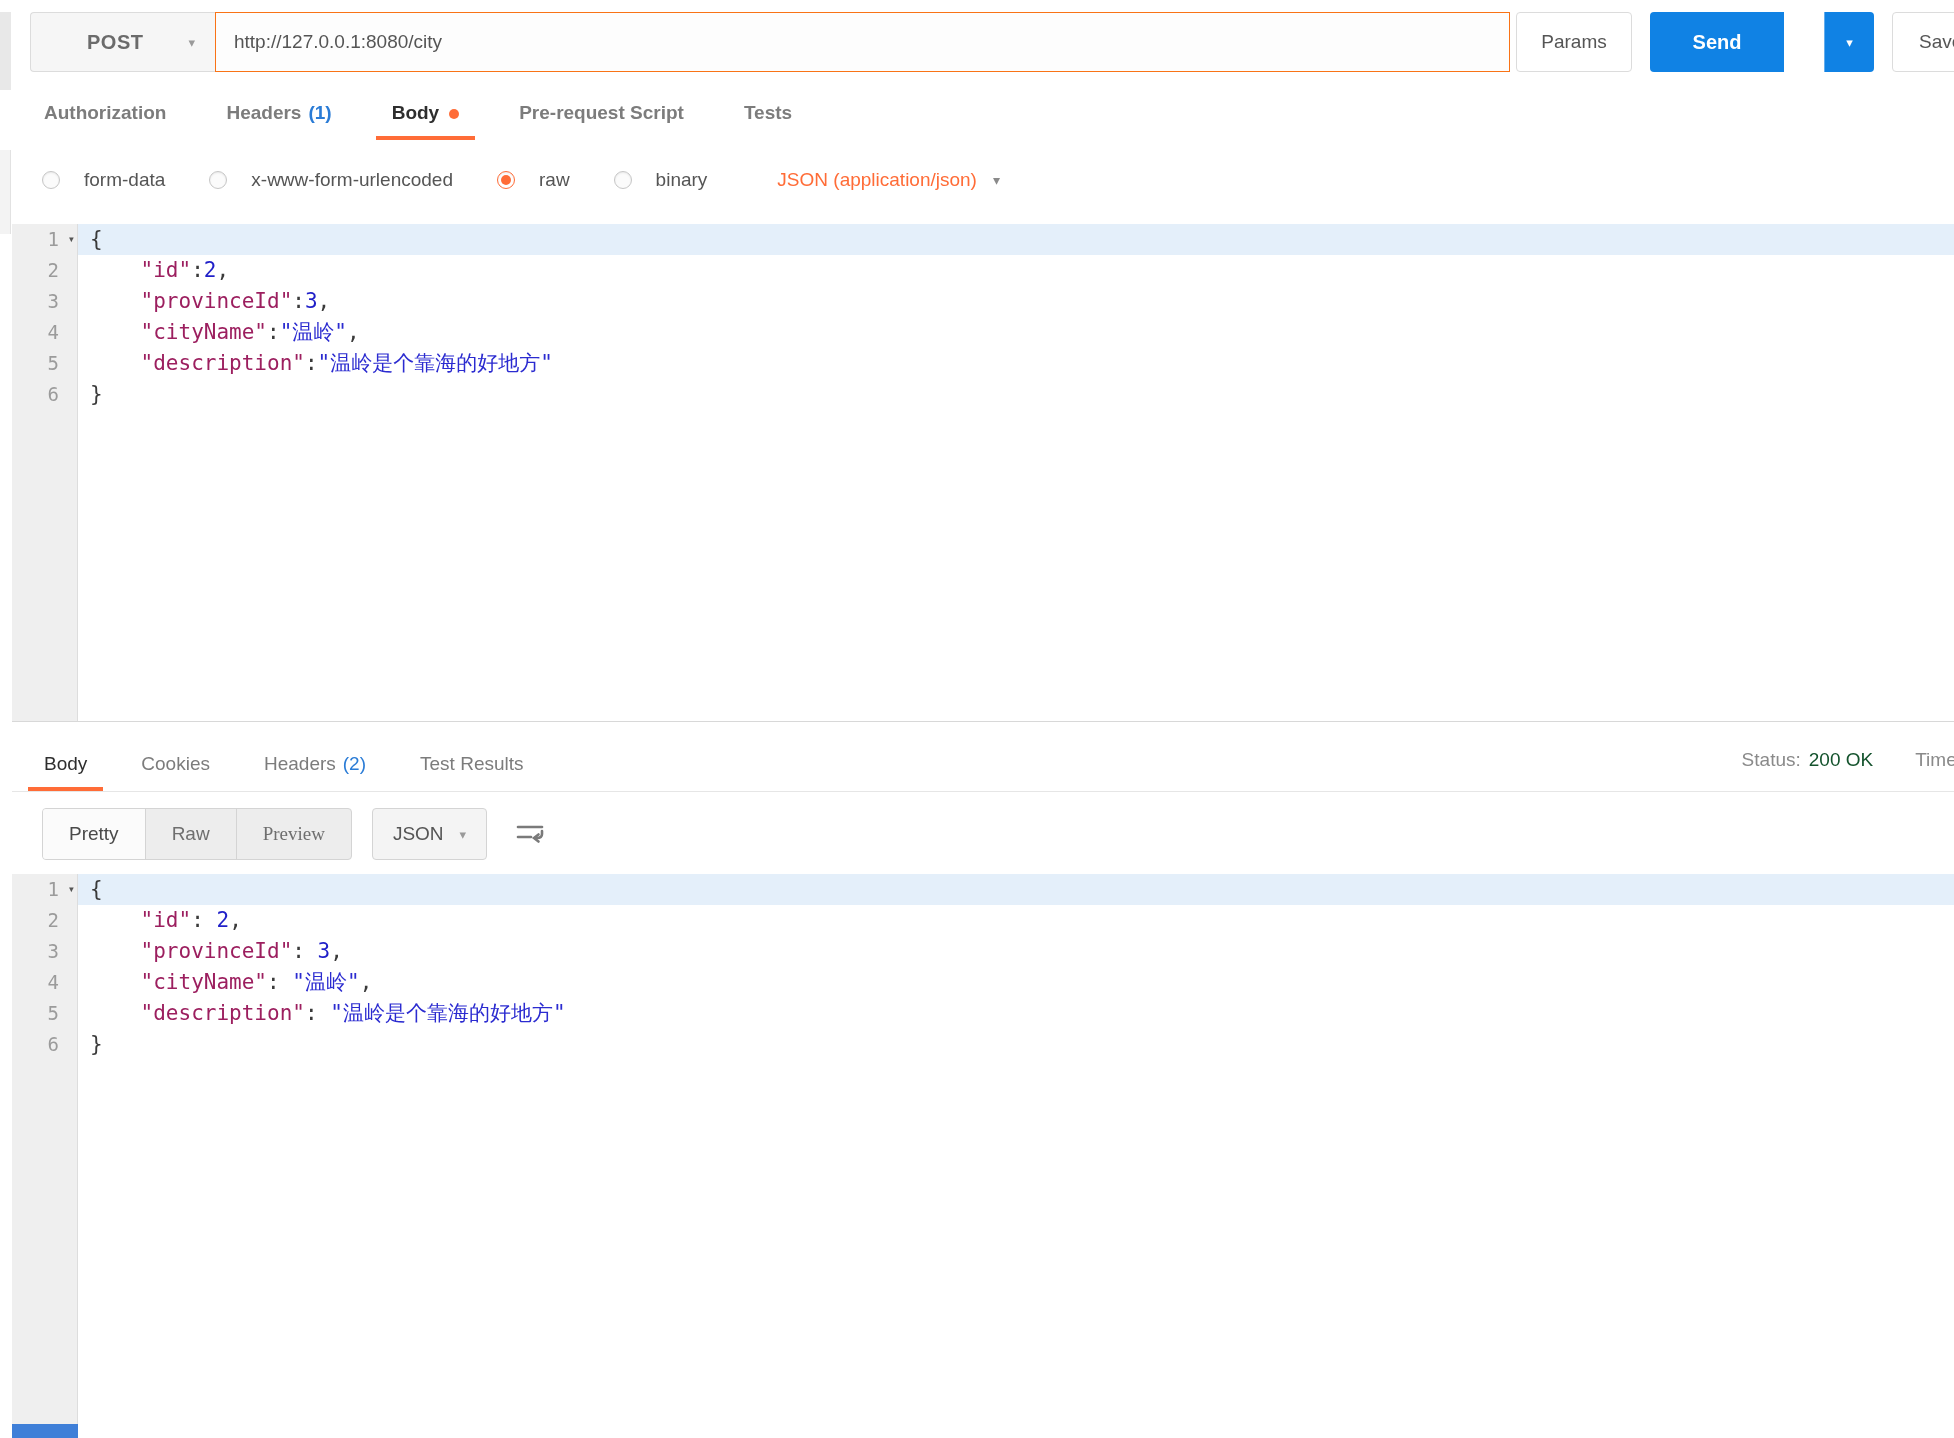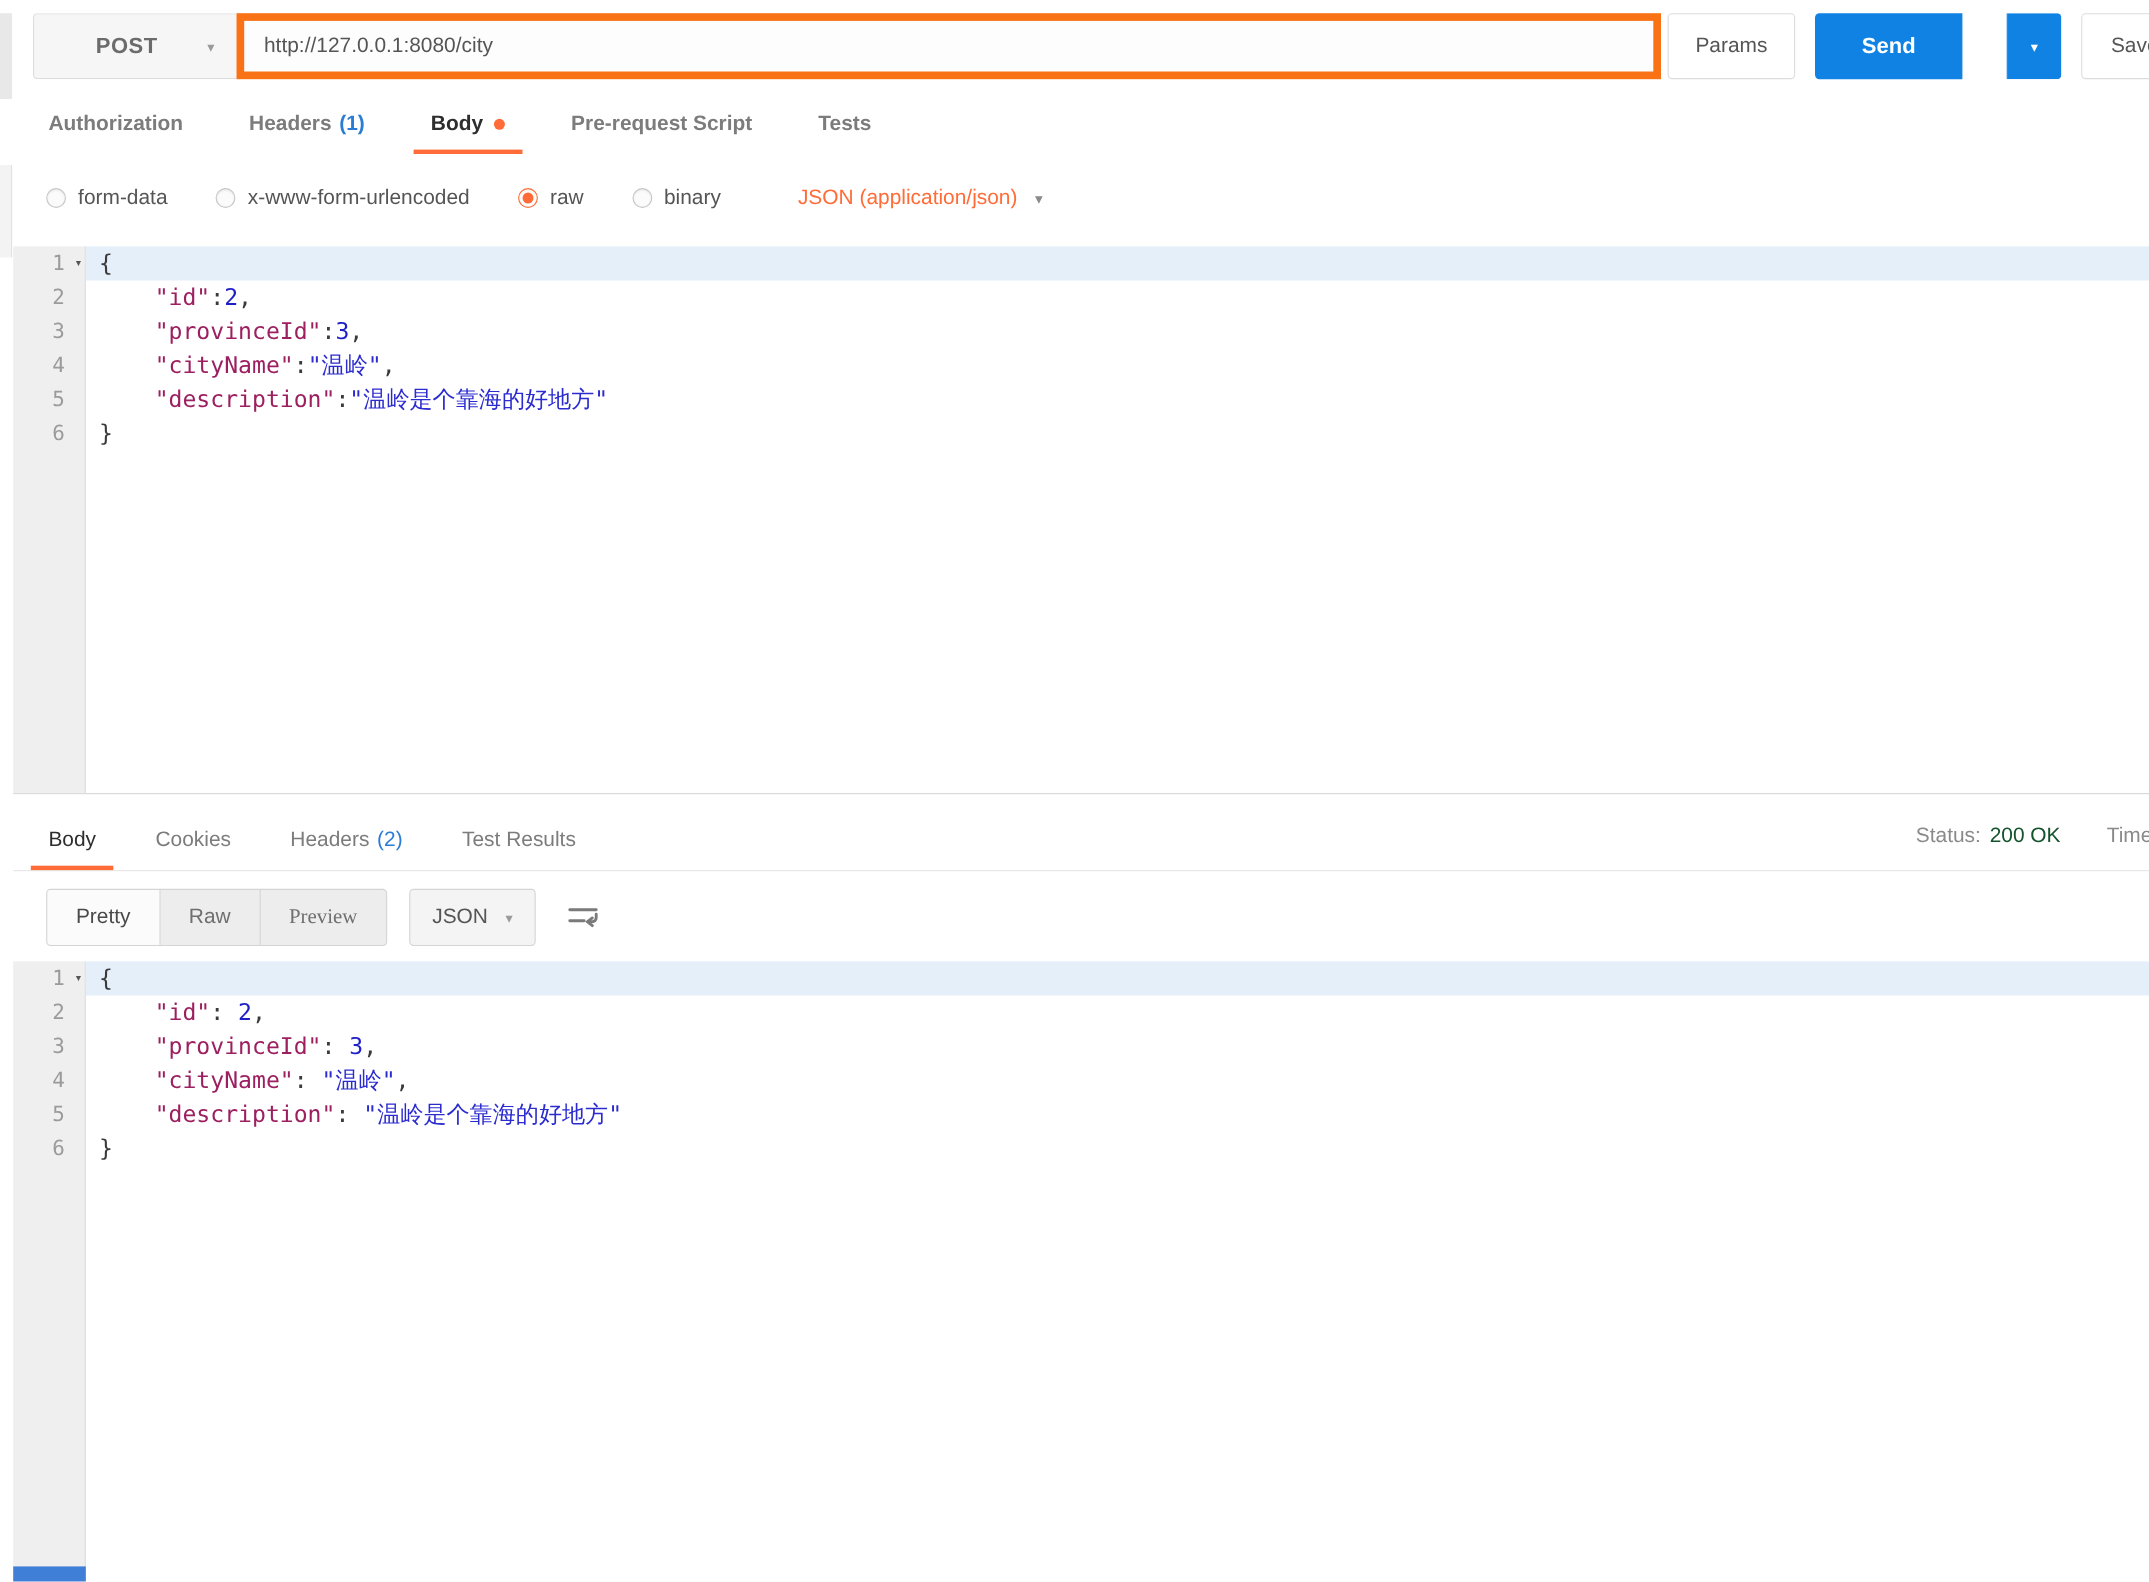--- a/index.html
+++ b/index.html
@@ -14,21 +14,21 @@
 
   .main { margin-left:12px; height:100%; }
 
   
   .url-bar { display:flex; align-items:stretch; margin:12px 0 0 18px; height:60px; }
   .method-select { width:185px; background:#f6f6f6; border:1px solid #dcdcdc; border-right:none;
     border-radius:4px 0 0 4px; display:flex; align-items:center; justify-content:space-between;
     padding:0 20px; cursor:pointer; }
   .method-select .m-label { font-size:20px; font-weight:bold; color:#6b6b6b; letter-spacing:0.5px;margin-left:36px; }
   .chev { font-size:13px; color:#9a9a9a; }
-  .url-input { flex:1; min-width:0; border:7px solid #f97316; background:#fdfdfd; font-size:19px;
+  .url-input { flex:1; min-width:0; border:1px solid #f97316; background:#fdfdfd; font-size:19px;
     color:#555; padding:0 18px; outline:none; font-family:"Liberation Sans", sans-serif; }
   .params-btn { margin-left:6px; width:116px; background:#fff; border:1px solid #dcdcdc; border-radius:4px;
     font-size:19px; color:#555; cursor:pointer; }
   .send-group { display:flex; margin-left:18px;gap:40px; }
   .send-btn { width:134px; background:#1082e4; color:#fff; border:none; border-radius:4px 0 0 4px;
     font-size:20px; font-weight:bold; cursor:pointer; }
   .send-caret { width:50px; background:#1082e4; color:#fff; border:none; border-left:1px solid rgba(255,255,255,0.35);
     border-radius:0 4px 4px 0; cursor:pointer; font-size:14px; }
   .save-btn { margin-left:18px; margin-right:-88px; width:150px; background:#fff; border:1px solid #dcdcdc;
     border-radius:4px; font-size:19px; color:#555; text-align:left; padding-left:26px; cursor:pointer; }
@@ -41,21 +41,21 @@
   .count { color:#2b7cd6; margin-left:7px; }
   .dot { display:inline-block; width:10px; height:10px; border-radius:50%; background:#ff6c37; margin-left:10px; vertical-align:middle; }
 
   
   .body-modes-row { display:flex; align-items:center; margin:14px 0 0 30px; height:52px; }
   .mode { display:flex; align-items:center; margin-right:44px; cursor:pointer; }
   .radio { width:18px; height:18px; border-radius:50%; border:1px solid #c6c6c6; background:#fbfbfb;
     box-shadow:inset 0 1px 2px rgba(0,0,0,0.08); display:inline-block; position:relative; }
   .radio.sel { border-color:#ff6c37; background:#fff; }
   .radio.sel::after { content:''; position:absolute; left:3px; top:3px; right:3px; bottom:3px; border-radius:50%; background:#ff6c37; }
-  .mode-label { font-size:19px; color:#555; margin-left:11px; }
+  .mode-label { font-size:19px; color:#555; margin-left:24px; }
   .json-type { display:flex; align-items:center; margin-left:26px; cursor:pointer; }
   .json-type .jt-label { font-size:19px; color:#ff6c37; }
   .json-type .chev { margin-left:16px; font-size:14px; color:#8a8a8a; }
 
   
   .editor { position:relative; display:flex; font-family:"DejaVu Sans Mono", monospace; margin-top:18px; background:#fff; }
   #request-editor { height:498px; border-bottom:1px solid #d8d8d8; }
   #response-editor { height:564px; margin-top:14px; }
   .gutter { width:66px; flex:none; background:#efefef; border-right:1px solid #dddddd; }
   .code-area { flex:1; min-width:0; }

